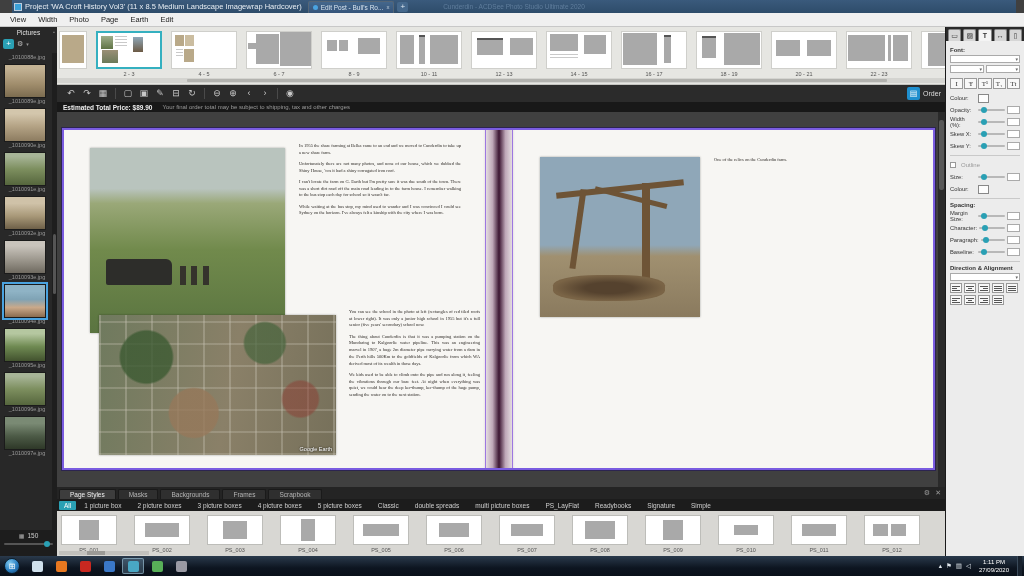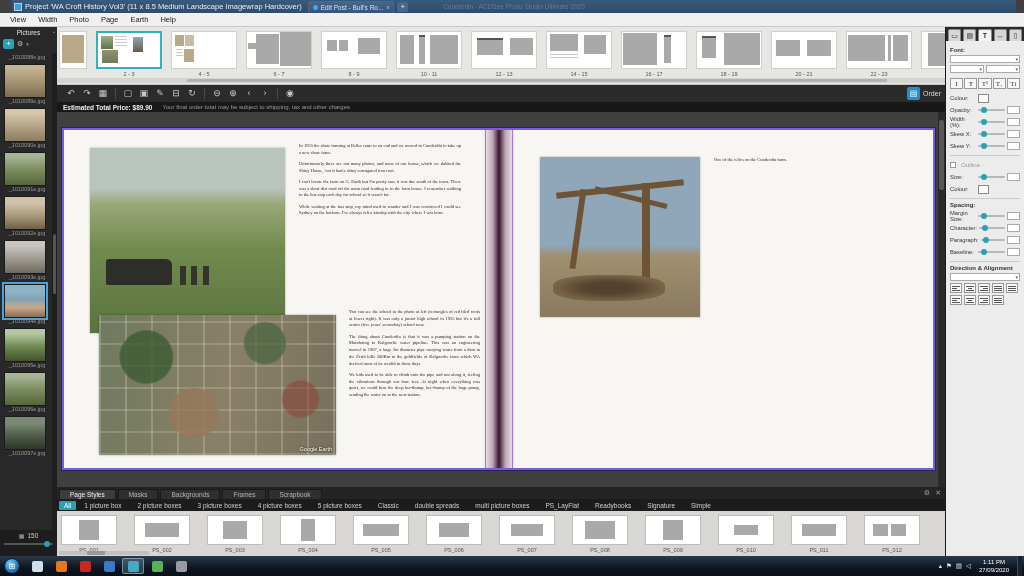--- a/index.html
+++ b/index.html
@@ -230,21 +230,21 @@
     <span class="newtab">+</span>
     <span id="win-caption">Cunderdin - ACDSee Photo Studio Ultimate 2020</span>
   </div>
 
   <div id="menubar">
       <span class="menu-item">View</span>
       <span class="menu-item">Width</span>
       <span class="menu-item">Photo</span>
       <span class="menu-item">Page</span>
       <span class="menu-item">Earth</span>
-      <span class="menu-item">Help</span>
+      <span class="menu-item">Edit</span>
     </div>
 
   <div id="pictures-panel">
     <div id="pictures-header">
       <span>Pictures</span>
       <span id="pictures-menu-icon">▪</span>
     </div>
     <div id="pictures-toolbar">
       <span id="add-pictures-button">+</span>
       <span id="pictures-gear">⚙</span>

